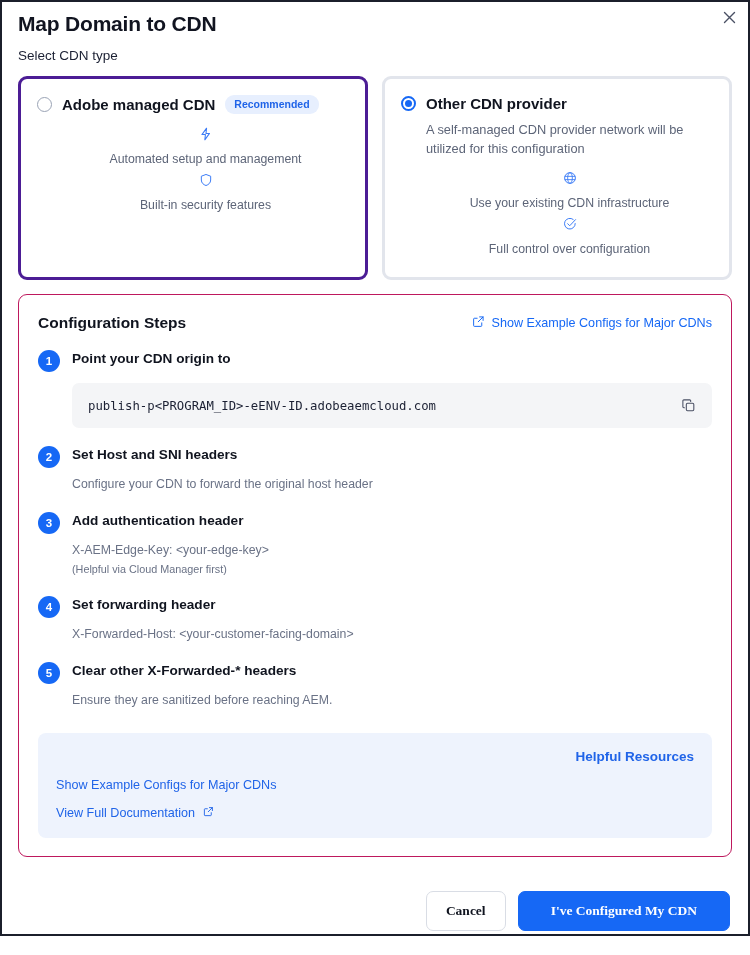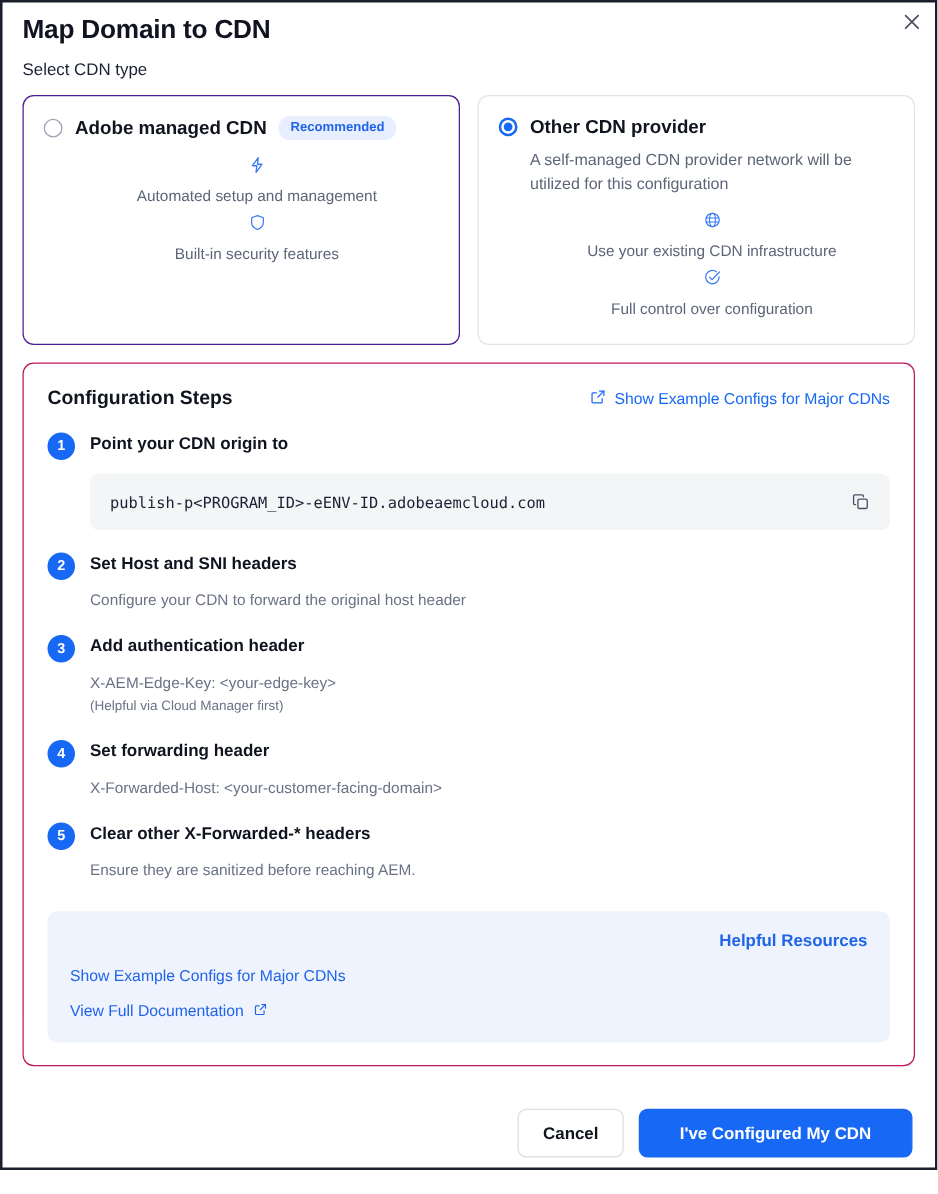--- a/index.html
+++ b/index.html
@@ -42,21 +42,21 @@
   }
 
   
   .cards {
     display: flex;
     gap: 14px;
     padding: 13px 16px 0 16px;
   }
   .card {
     flex: 1 1 0;
-    border: 1px solid #4c1d95;
+    border: 3px solid #4c1d95;
     border-radius: 9px;
     padding: 16px 16px 14px 16px;
     background: #ffffff;
     cursor: pointer;
     min-height: 168px;
   }
   .card.selected { border-color: #e2e5ec; }
   .card-head {
     display: flex;
     align-items: center;
@@ -224,21 +224,21 @@
     margin: 18px 16px 0 16px;
   }
   .footer {
     display: flex;
     justify-content: flex-end;
     align-items: center;
     gap: 12px;
     padding: 16px 18px 18px 0;
   }
   .btn {
-    font-family: Liberation Sans, sans-serif;
+    font-family: Liberation Serif, serif;
     font-size: 13.5px;
     font-weight: bold;
     border-radius: 7px;
     cursor: pointer;
     padding: 11px 19px;
   }
   .btn-secondary {
     background: #ffffff;
     color: #10141f;
     border: 1px solid #d9dde5;

